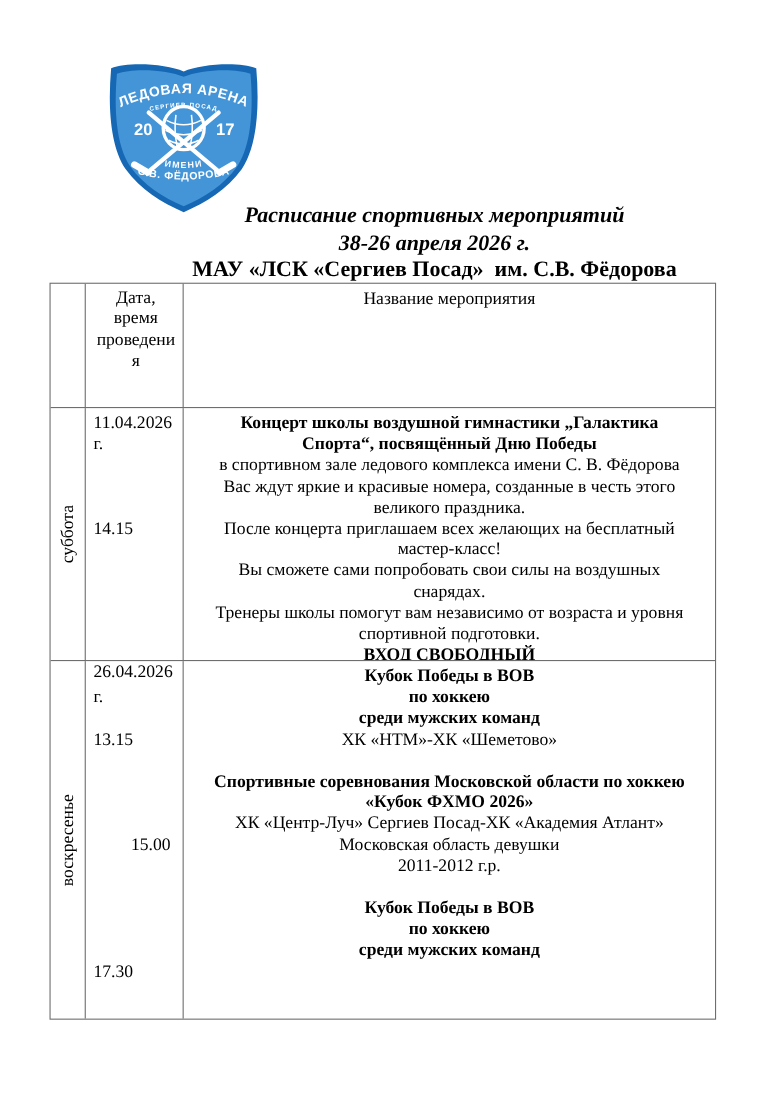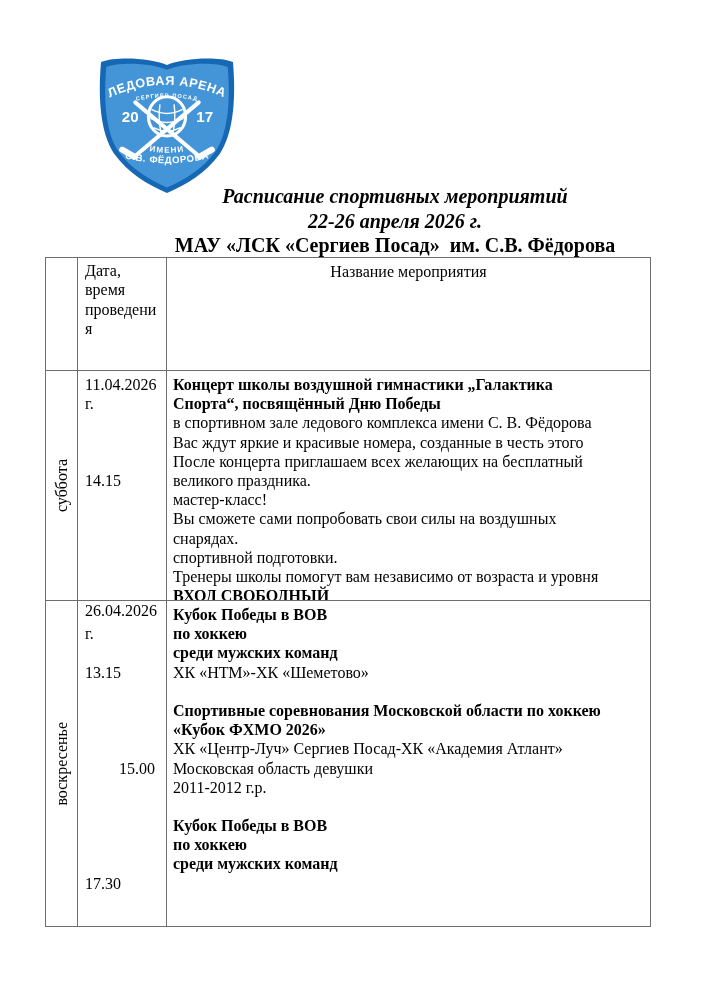--- a/index.html
+++ b/index.html
@@ -24,21 +24,21 @@
   .t-line{font-size:20px;line-height:24.5px;font-weight:bold;white-space:pre;}
   .t-line.italic{font-style:italic;}
 
   
   .schedule{
     position:absolute;left:45px;top:257px;width:606px;
     border:1px solid #6e6e6e;box-sizing:border-box;background:#fff;
   }
   .trow{display:grid;grid-template-columns:32px 89px 1fr;box-sizing:border-box;border-bottom:1px solid #6e6e6e;}
   #tbody .trow:last-child{border-bottom:none;}
-  .cell{position:relative;box-sizing:border-box;min-width:0;}
+  .cell{position:relative;box-sizing:border-box;min-width:0;text-align:center;}
   .day-cell{border-right:1px solid #6e6e6e;display:flex;align-items:center;justify-content:center;overflow:hidden;}
   .day-label{writing-mode:vertical-rl;transform:rotate(180deg);font-size:16px;white-space:pre;}
   .date-cell{border-right:1px solid #6e6e6e;font-size:16px;}
   .date-item{position:absolute;left:7px;white-space:pre;line-height:19.2px;}
   .header-row{height:113px;}
   .header-date{padding:3px 4px 0 7px;font-size:16px;line-height:19.4px;}
   .hline{white-space:pre;}
   .header-event{font-size:18.5px;text-align:center;padding-top:3px;}
   .content-cell{padding:4px 6px 0 6px;font-size:16px;line-height:19.2px;overflow:hidden;}
   .cline{white-space:pre;height:19.2px;}
@@ -75,21 +75,21 @@
     <text class="lg-arc-main" text-anchor="middle"><textPath href="#arcTop" startOffset="50%">ЛЕДОВАЯ АРЕНА</textPath></text>
     <text class="lg-arc-sub" text-anchor="middle"><textPath href="#arcSub" startOffset="50%">СЕРГИЕВ ПОСАД</textPath></text>
     <text class="lg-year" text-anchor="middle" x="34" y="66">20</text>
     <text class="lg-year" text-anchor="middle" x="108" y="66">17</text>
     <text class="lg-arc-im" text-anchor="middle"><textPath href="#arcIm" startOffset="50%">ИМЕНИ</textPath></text>
     <text class="lg-arc-fed" text-anchor="middle"><textPath href="#arcFed" startOffset="50%">С.В. ФЁДОРОВА</textPath></text>
   </svg>
 
   <div class="title">
     <div class="t-line italic">Расписание спортивных мероприятий</div>
-    <div class="t-line italic">22-26 апреля 2026 г.</div>
+    <div class="t-line italic">38-26 апреля 2026 г.</div>
     <div class="t-line">МАУ «ЛСК «Сергиев Посад»  им. С.В. Фёдорова</div>
   </div>
 
   <div class="schedule">
     <div class="trow header-row">
       <div class="cell day-cell"></div>
       <div class="cell date-cell header-date">
           <div class="hline">Дата,</div>
           <div class="hline">время</div>
           <div class="hline">проведени</div>
@@ -107,27 +107,27 @@
           <div class="cell date-cell">
             <div class="date-item" style="top: 4px;">11.04.2026</div>
             <div class="date-item" style="top: 23.2px;">г.</div>
             <div class="date-item" style="top: 100px;">14.15</div>
           </div>
           <div class="cell content-cell">
             <div class="cline bold">Концерт школы воздушной гимнастики „Галактика</div>
             <div class="cline bold">Спорта“, посвящённый Дню Победы</div>
             <div class="cline">в спортивном зале ледового комплекса имени С. В. Фёдорова</div>
             <div class="cline">Вас ждут яркие и красивые номера, созданные в честь этого</div>
+            <div class="cline">великого праздника.</div>
             <div class="cline">После концерта приглашаем всех желающих на бесплатный</div>
-            <div class="cline">великого праздника.</div>
             <div class="cline">мастер-класс!</div>
             <div class="cline">Вы сможете сами попробовать свои силы на воздушных</div>
             <div class="cline">снарядах.</div>
+            <div class="cline">Тренеры школы помогут вам независимо от возраста и уровня</div>
             <div class="cline">спортивной подготовки.</div>
-            <div class="cline">Тренеры школы помогут вам независимо от возраста и уровня</div>
             <div class="cline bold">ВХОД СВОБОДНЫЙ</div>
           </div>
         </div>
         <div class="trow body-row" style="height: 325px;">
           <div class="cell day-cell">
             <span class="day-label">воскресенье</span>
           </div>
           <div class="cell date-cell">
             <div class="date-item" style="top: 0;">26.04.2026</div>
             <div class="date-item" style="top: 23.2px;">г.</div>

